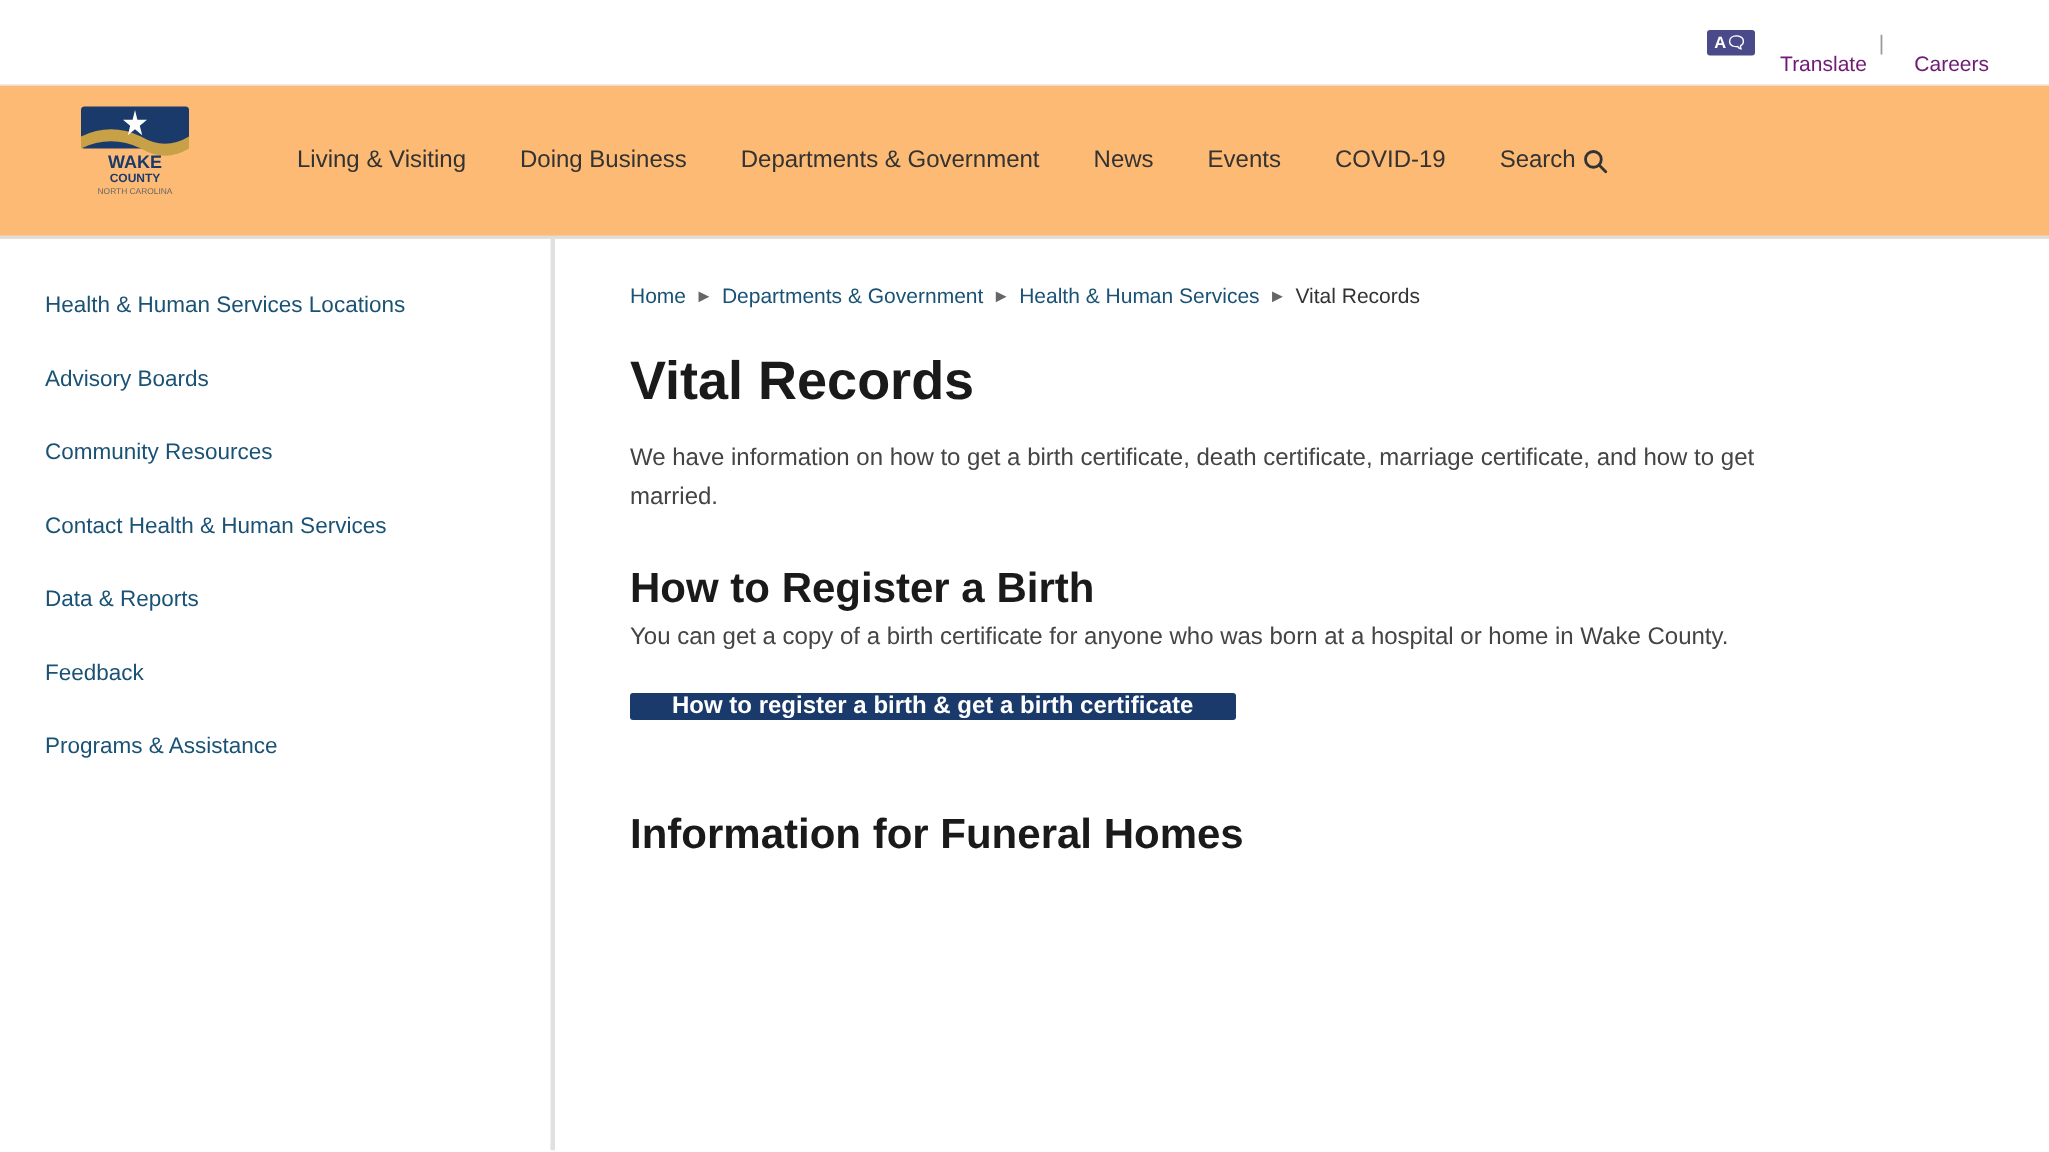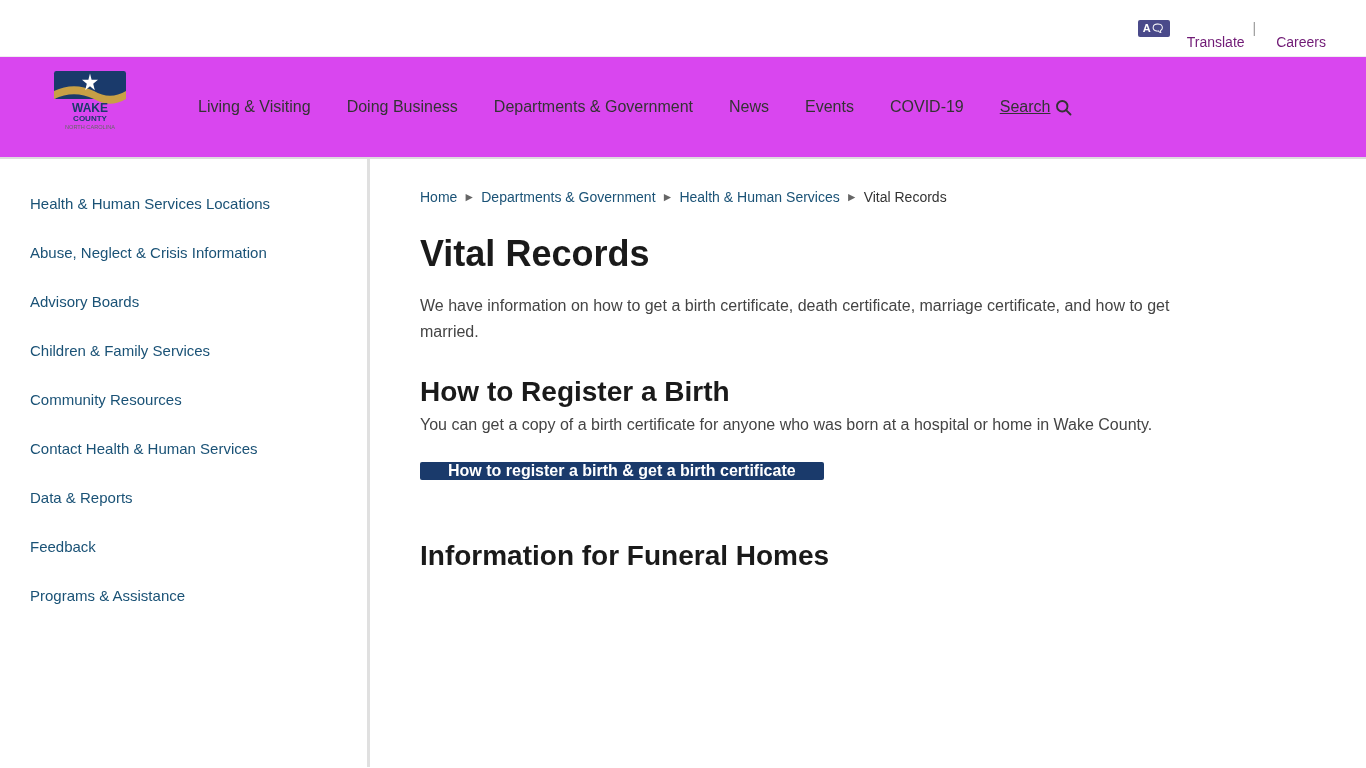--- a/index.html
+++ b/index.html
@@ -36,21 +36,21 @@
       margin: 0 8px;
       color: #999;
     }
 
     
     .header {
       display: flex;
       align-items: center;
       padding: 10px 40px;
       border-bottom: 2px solid #ddd;
-      background: #d946ef;
+      background: #fdba74;
     }
     .logo-area {
       display: flex;
       flex-direction: column;
       align-items: center;
       margin-right: 40px;
       min-width: 100px;
     }
     .logo-graphic {
       width: 80px;
@@ -72,21 +72,20 @@
       font-weight: 400;
     }
     .nav-search {
       display: flex;
       align-items: center;
       gap: 4px;
       padding: 10px 18px;
       color: #333;
       cursor: pointer;
       font-size: 16px;
-      text-decoration: underline;
     }
     .search-icon-svg {
       width: 18px;
       height: 18px;
       vertical-align: middle;
     }
 
     
     .page-layout {
       display: flex;
@@ -230,23 +229,21 @@
         <line x1="16.5" y1="16.5" x2="22" y2="22"></line>
       </svg>
     </div>
   </nav>
 </header>
 
 <div class="page-layout">
 
   <aside class="sidebar">
     <a href="#" class="sidebar-item">Health &amp; Human Services Locations</a>
-    <a href="#" class="sidebar-item">Abuse, Neglect &amp; Crisis Information</a>
     <a href="#" class="sidebar-item">Advisory Boards</a>
-    <a href="#" class="sidebar-item">Children &amp; Family Services</a>
     <a href="#" class="sidebar-item">Community Resources</a>
     <a href="#" class="sidebar-item">Contact Health &amp; Human Services</a>
     <a href="#" class="sidebar-item">Data &amp; Reports</a>
     <a href="#" class="sidebar-item">Feedback</a>
     <a href="#" class="sidebar-item">Programs &amp; Assistance</a>
   </aside>
 
   <main class="main-content">
 
     

